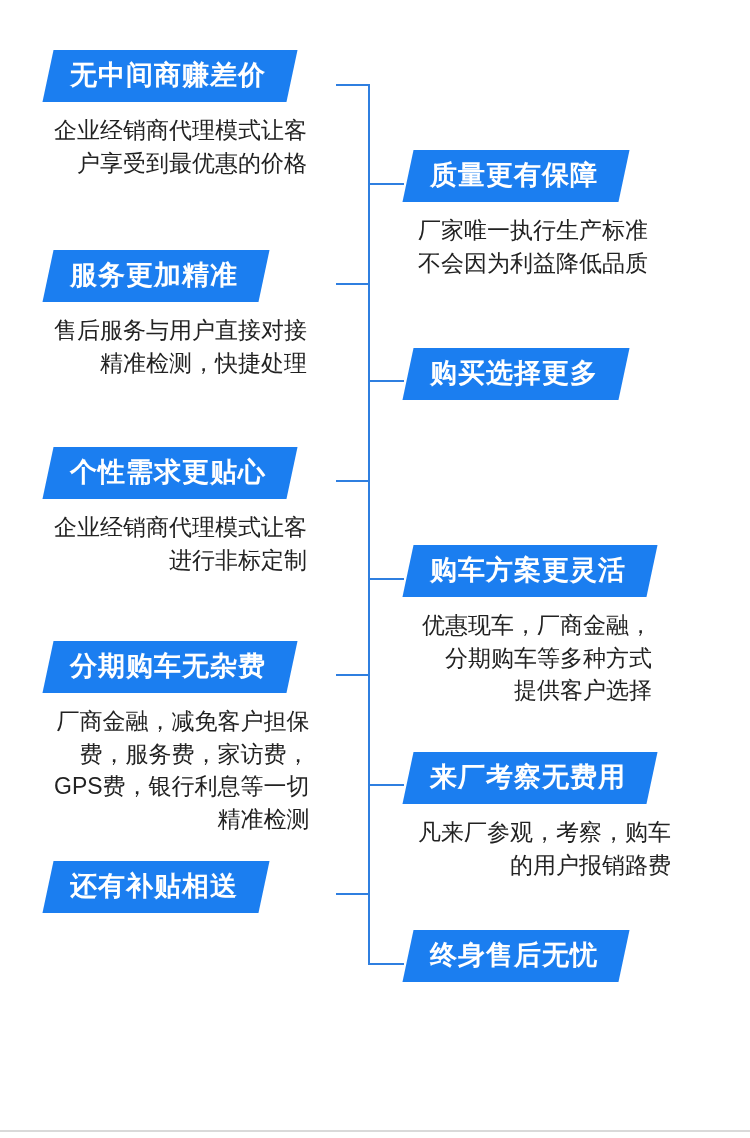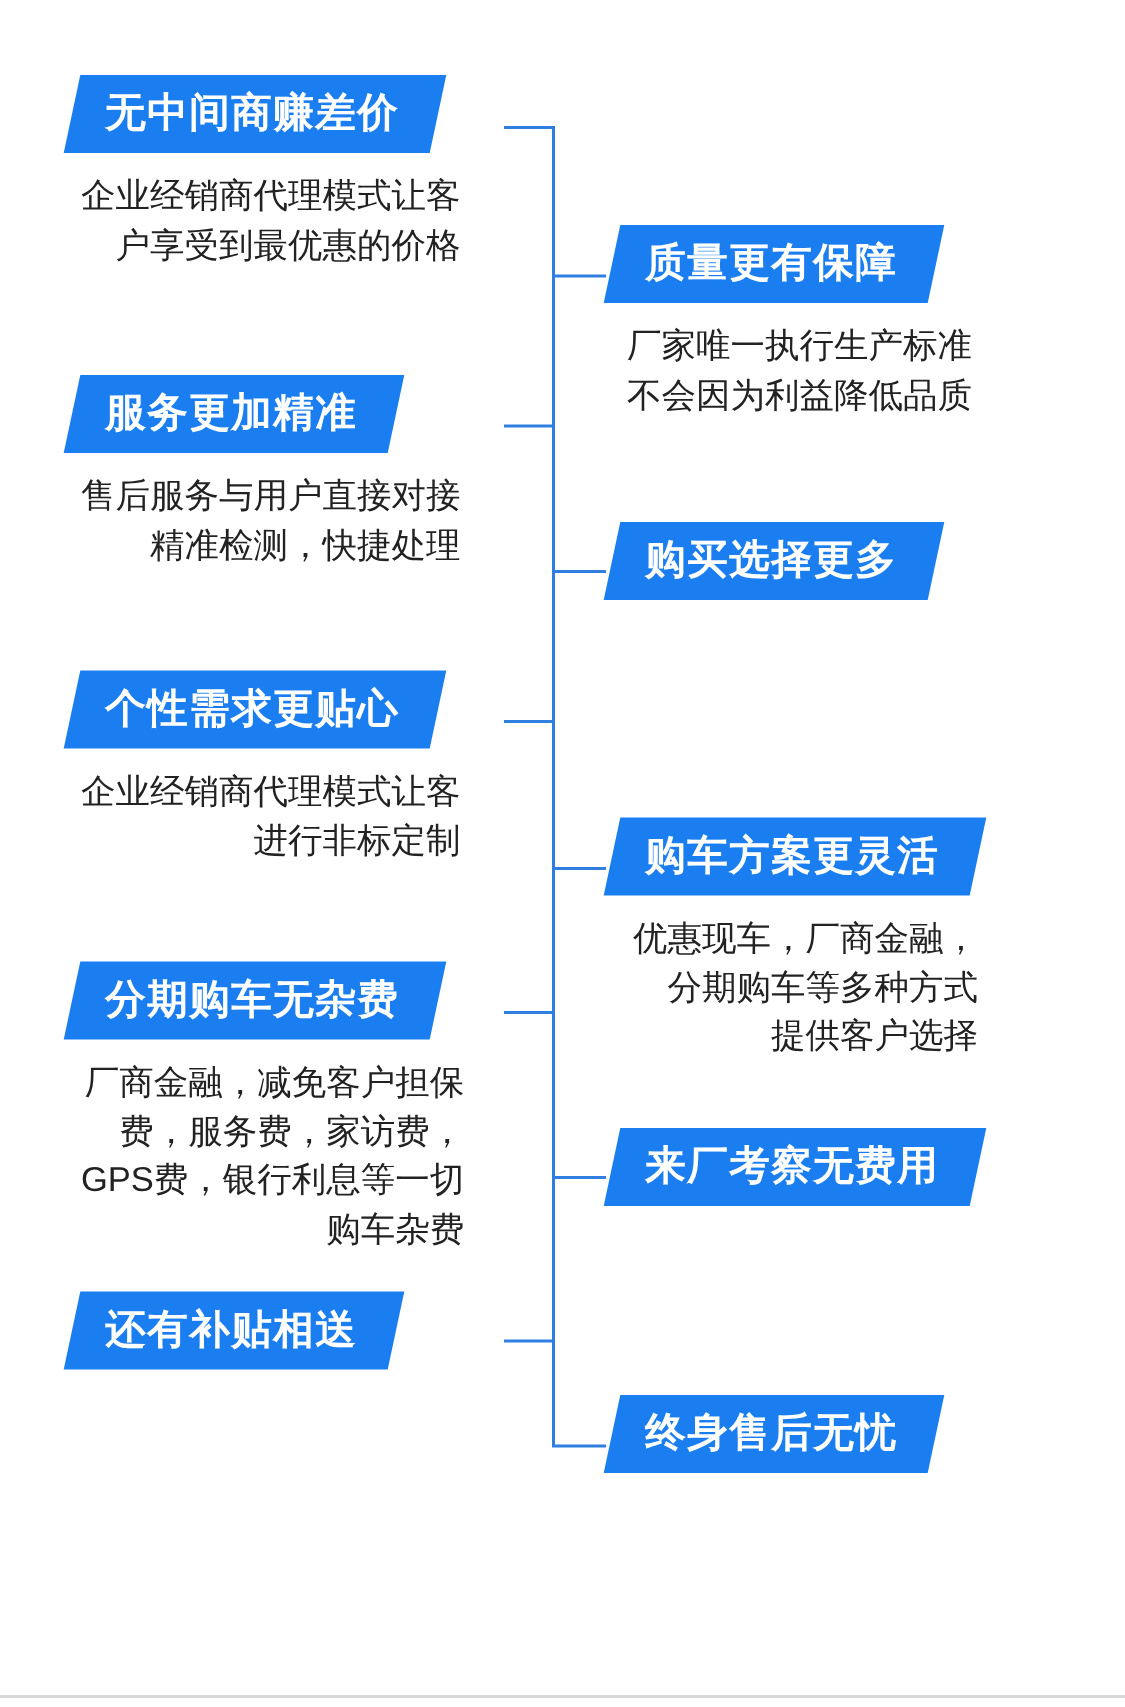--- a/index.html
+++ b/index.html
@@ -117,21 +117,21 @@
 进行非标定制</div>
   </div>
 
   <div class="item left" style="left:48px; top:641px;">
     <div class="banner">
       <span>分期购车无杂费</span>
     </div>
     <div class="desc">厂商金融，减免客户担保
 费，服务费，家访费，
 GPS费，银行利息等一切
-购车杂费</div>
+精准检测</div>
   </div>
 
   <div class="item left" style="left:48px; top:861px;">
     <div class="banner">
       <span>还有补贴相送</span>
     </div>
   </div>
 
   <div class="item right" style="left:408px; top:150px;">
     <div class="banner">
@@ -153,20 +153,22 @@
     </div>
     <div class="desc">优惠现车，厂商金融，
 分期购车等多种方式
 提供客户选择</div>
   </div>
 
   <div class="item right" style="left:408px; top:752px;">
     <div class="banner">
       <span>来厂考察无费用</span>
     </div>
+    <div class="desc">凡来厂参观，考察，购车
+的用户报销路费</div>
   </div>
 
   <div class="item right" style="left:408px; top:930px;">
     <div class="banner">
       <span>终身售后无忧</span>
     </div>
   </div>
 
   <div class="bottom-rule"></div>
 </div>

